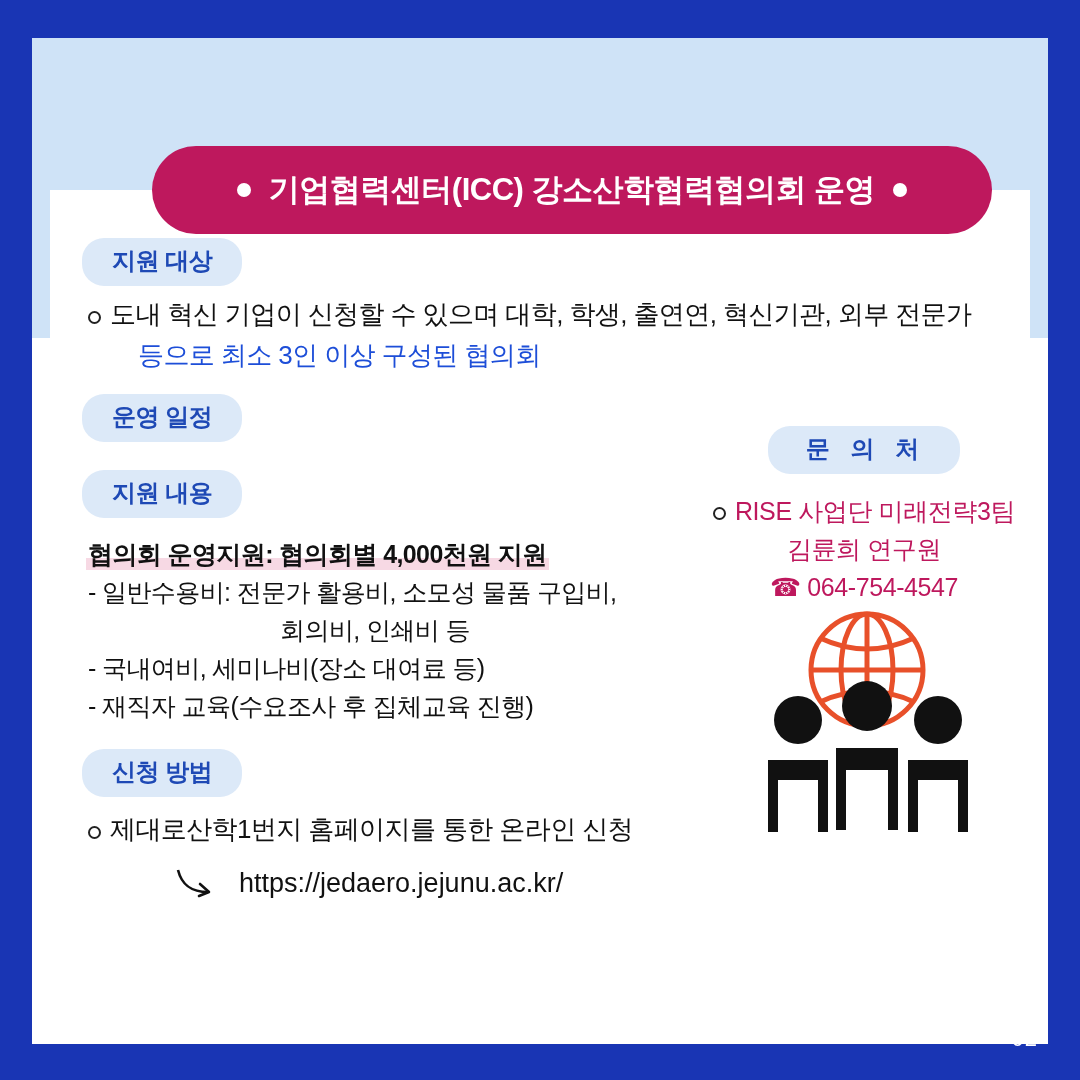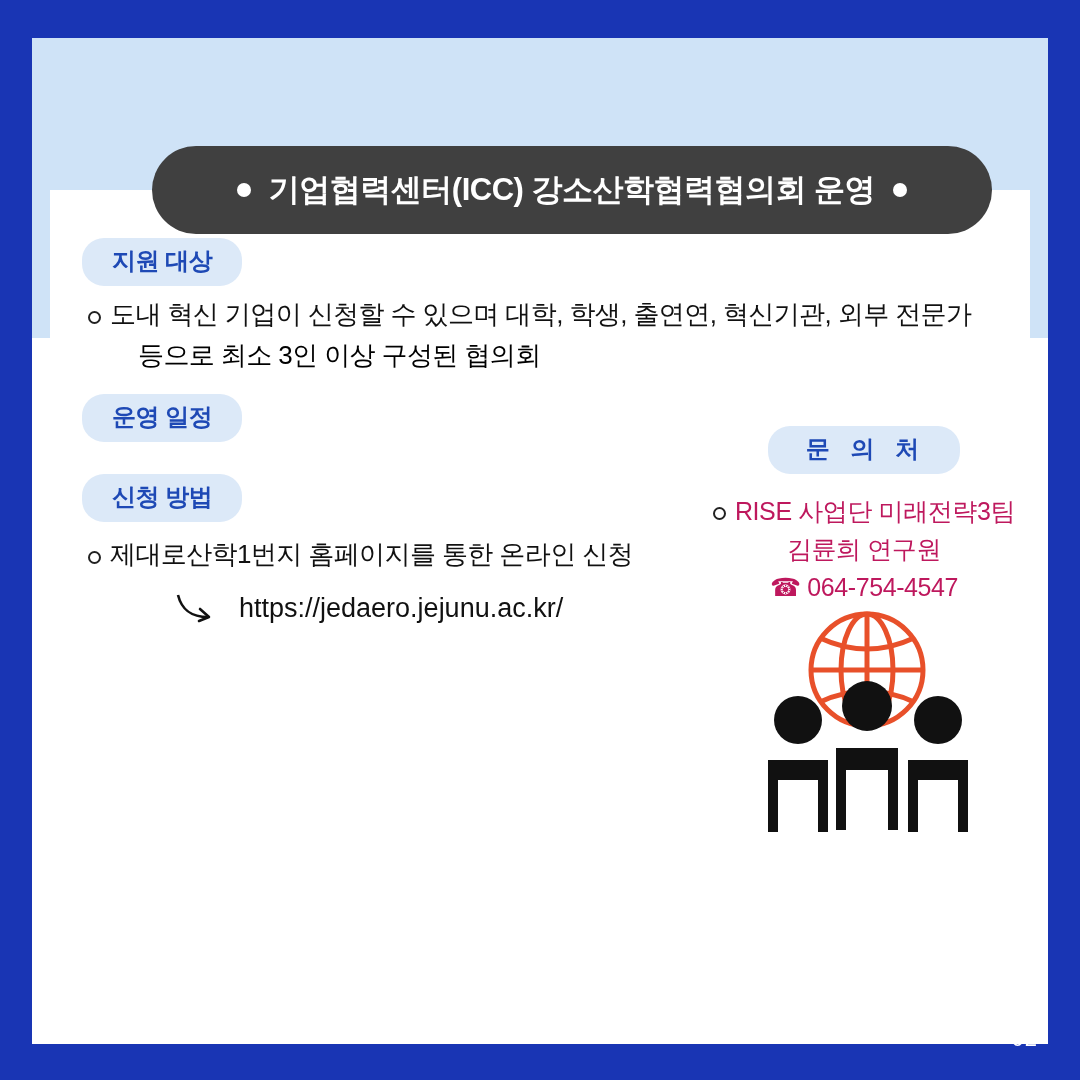--- a/index.html
+++ b/index.html
@@ -28,21 +28,21 @@
     left:18px; top:152px;
     width:980px; height:838px;
     background:#ffffff;
   }
 
   
   .title-pill {
     position:absolute;
     left:120px; top:108px;
     width:840px; height:88px;
-    background:#404040;
+    background:#be185d;
     border-radius:44px;
     display:flex; align-items:center; justify-content:center;
     gap:18px;
     z-index:5;
   }
   .title-pill .dot {
     width:14px; height:14px; border-radius:50%;
     background:#ffffff; flex:none;
   }
   .title-pill .title-text {
@@ -185,27 +185,37 @@
     <span class="dot"></span>
   </div>
 
   <div class="content">
 
     <div>
       <div class="sec-head">지원 대상</div>
       <ul class="bullets block-left" style="width:940px;">
         <li>도내 혁신 기업이 신청할 수 있으며 대학, 학생, 출연연, 혁신기관, 외부 전문가</li>
       </ul>
-      <div style="font-size:26px;line-height:41px;color:#000000;letter-spacing:-0.6px;padding-left:56px;">등으로 최소 3인 이상 구성된 협의회</div>
+      <div style="font-size:26px;line-height:41px;color:#1d4ed8;letter-spacing:-0.6px;padding-left:56px;">등으로 최소 3인 이상 구성된 협의회</div>
     </div>
 
     <div style="margin-top:18px;">
       <div class="sec-head">운영 일정</div>
     </div>
 
+    <div style="margin-top:20px;">
+      <div class="sec-head">지원 내용</div>
+      <div style="width:640px;">
+        <div class="highlight-line">협의회 운영지원: 협의회별 4,000천원 지원</div>
+        <div class="dash-line">- 일반수용비: 전문가 활용비, 소모성 물품 구입비,</div>
+        <div class="dash-line dash-center">회의비, 인쇄비 등</div>
+        <div class="dash-line">- 국내여비, 세미나비(장소 대여료 등)</div>
+        <div class="dash-line">- 재직자 교육(수요조사 후 집체교육 진행)</div>
+      </div>
+    </div>
 
     <div style="margin-top:24px;">
       <div class="sec-head">신청 방법</div>
       <ul class="bullets" style="margin-top:4px;">
         <li>제대로산학1번지 홈페이지를 통한 온라인 신청</li>
       </ul>
       <div class="url-line">
         <svg class="arrow-svg" width="40" height="34" viewBox="0 0 40 34">
           <path d="M4 4 C8 20 18 26 34 26" stroke="#111" stroke-width="2.6" fill="none"></path>
           <path d="M26 18 L35 26 L25 30" stroke="#111" stroke-width="2.6" fill="none" stroke-linecap="round" stroke-linejoin="round"></path>

